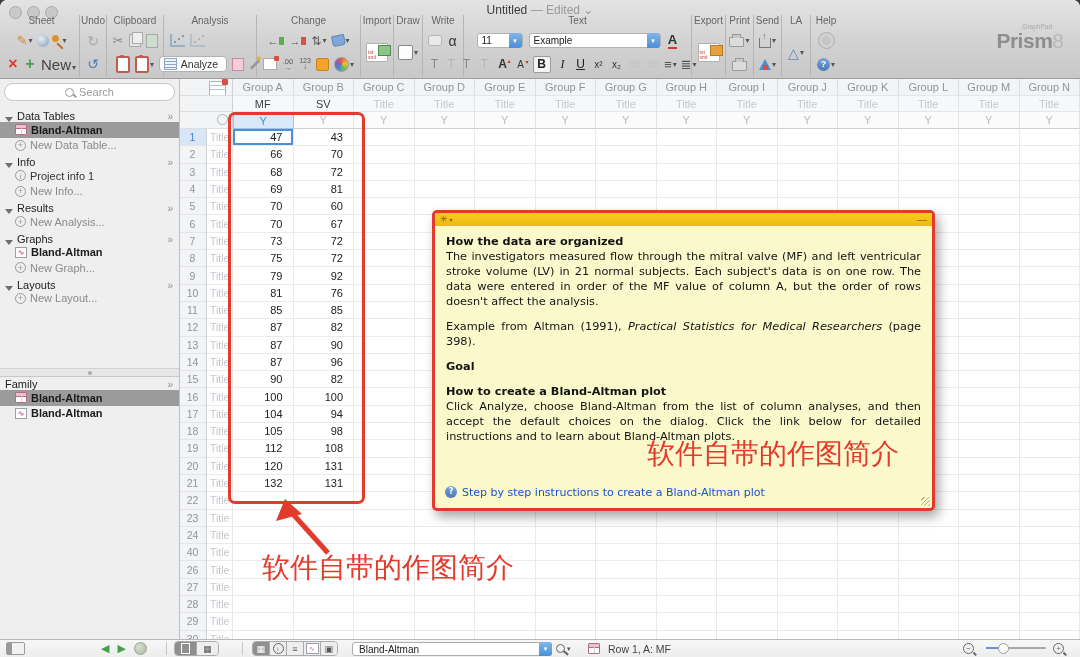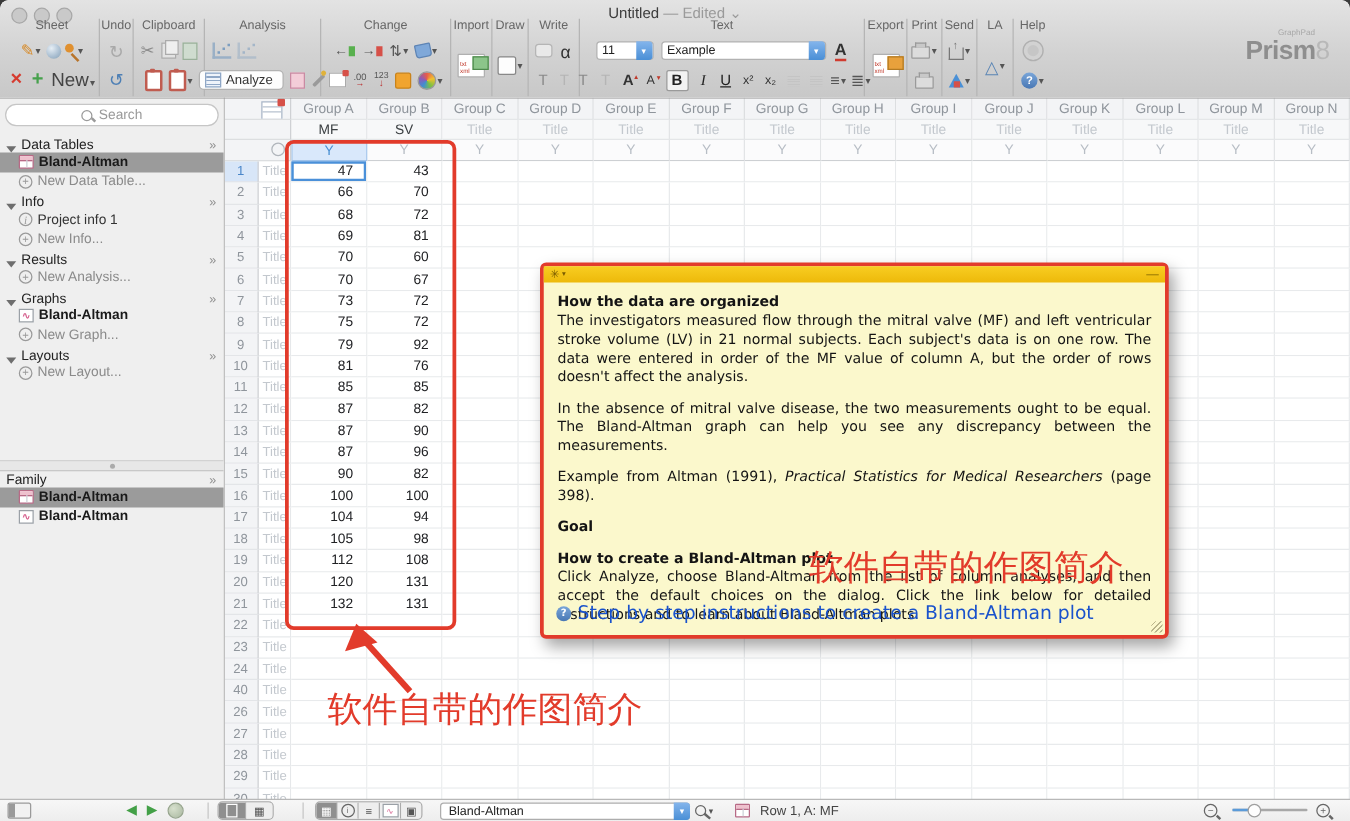--- a/index.html
+++ b/index.html
@@ -161,21 +161,21 @@
   
   .note{position:absolute;left:432px;top:210px;width:503px;height:301px;z-index:10;border:3px solid #e23b2b;border-radius:5px;
         box-shadow:4px 6px 12px rgba(0,0,0,.35);background:#fbf8cc;display:flex;flex-direction:column;box-sizing:border-box;}
   .note-head{height:13px;background:linear-gradient(#f8cd22,#edb90a);display:flex;align-items:center;padding:0 5px;gap:2px;flex:none;}
   .gear{color:#7a5c00;font-size:9px;line-height:1;}
   .note-min{margin-left:auto;color:#8a6d00;font-size:10px;line-height:1;}
   .note-body{position:relative;flex:1;padding:8px 11px 22px 11px;font-size:11.3px;line-height:1.33;color:#141414;text-align:justify;
              font-family:"DejaVu Sans",sans-serif;overflow:hidden;}
   .note-body p{margin:0 0 10px 0;}
   .note-caption{position:absolute;left:212px;top:188px;font-size:28px;color:#e23b2b;white-space:nowrap;margin-top:21px;}
-  .note-link{position:absolute;left:10px;bottom:7px;display:flex;align-items:center;gap:5px;font-size:15px;color:#1952cc;}
+  .note-link{position:absolute;left:10px;bottom:7px;display:flex;align-items:flex-start;gap:5px;font-size:11px;color:#1952cc;}
   .resize{position:absolute;right:2px;bottom:2px;width:9px;height:9px;
           background:repeating-linear-gradient(135deg,transparent 0 2px,#b9b48a 2px 3px);}
   
   .statusbar{position:absolute;left:0;right:0;bottom:0;height:17px;background:linear-gradient(#f7f7f7,#ededed);
              border-top:1px solid #b8b8b8;z-index:30;font-size:10.5px;color:#444;}
   .sb{position:absolute;top:0;height:17px;display:flex;align-items:center;}
   .sb-toggle{width:17px;height:11px;border:1px solid #9a9a9a;border-radius:2px;background:linear-gradient(90deg,#9a9a9a 0 5px,#f2f2f2 5px);}
   .nav-arr{font-size:11px;color:#43a047;line-height:1;}
   .nav-fam{width:11px;height:11px;border-radius:50%;background:radial-gradient(circle at 35% 35%,#d7e0cd,#a9b8a0);border:1px solid #98a68f;}
   .vline{position:absolute;top:2px;bottom:2px;width:1px;background:#c6c6c6;}
@@ -1147,21 +1147,20 @@
 
   <div class="note">
     <div class="note-head">
       <span class="gear">✳</span>
       <span class="gear" style="font-size:6px">▾</span>
       <span class="note-min">—</span>
     </div>
     <div class="note-body">
       <p><b>How the data are organized</b><br>
          <span>The investigators measured flow through the mitral valve (MF) and left ventricular stroke volume (LV) in 21 normal subjects. Each subject's data is on one row. The data were entered in order of the MF value of column A, but the order of rows doesn't affect the analysis.</span></p>
-      <p><span>In the absence of mitral valve disease, the two measurements ought to be equal. The Bland-Altman graph can help you see any discrepancy between the measurements.</span></p>
       <p><span>Example from Altman (1991), </span><i>Practical Statistics for Medical Researchers</i><span> (page 398).</span></p>
       <p><b>Goal</b><br>
          </p>
       <p><b>How to create a Bland-Altman plot</b><br>
          <span>Click Analyze, choose Bland-Altman from the list of column analyses, and then accept the default choices on the dialog. Click the link below for detailed instructions and to learn about Bland-Altman plots.</span></p>
       <div class="note-caption">软件自带的作图简介</div>
       <div class="note-link">
         <span class="i-q" style="width:12px;height:12px;font-size:8px"></span>
         <span>Step by step instructions to create a Bland-Altman plot</span>
       </div>

